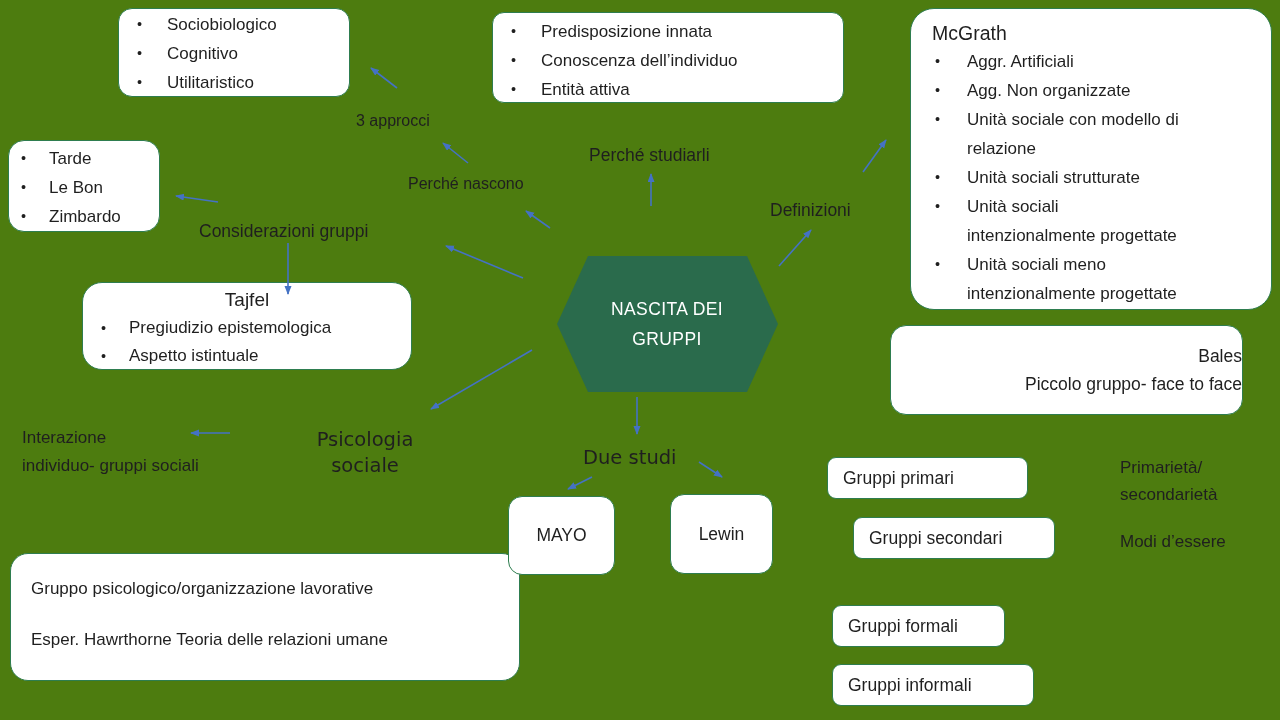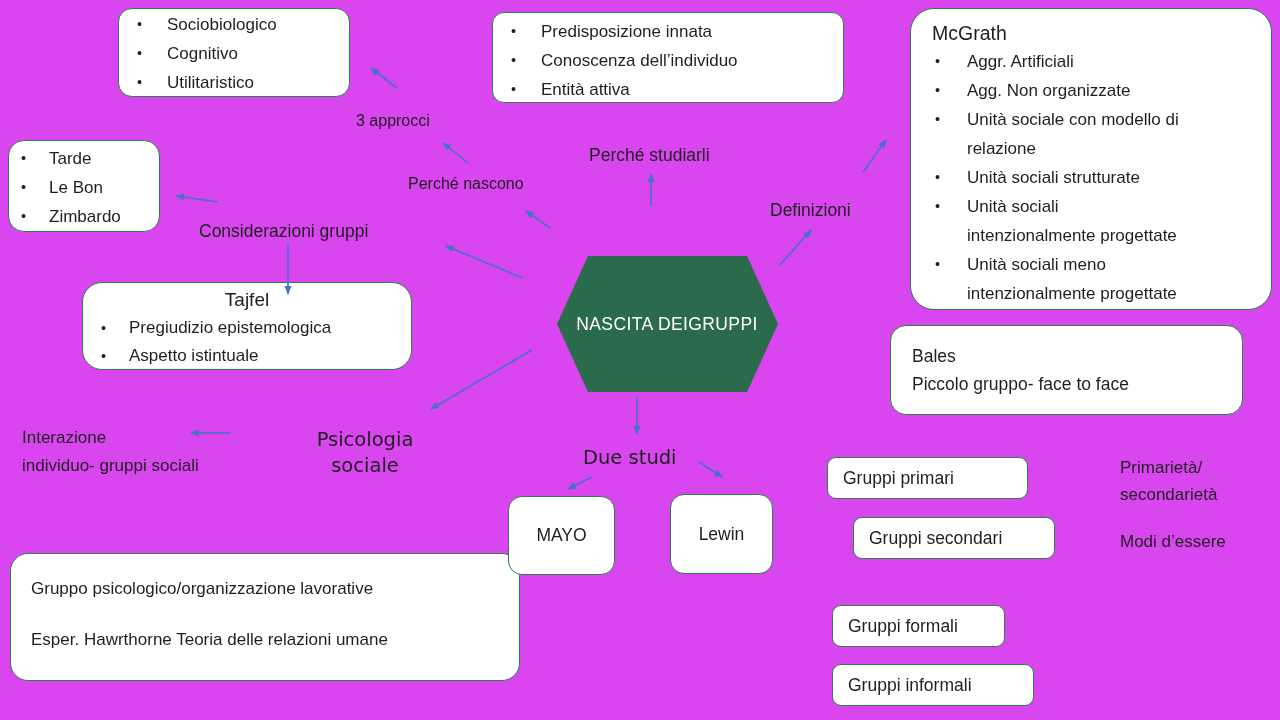--- a/index.html
+++ b/index.html
@@ -1,18 +1,18 @@
 <!DOCTYPE html>
 <html lang="it" style="--hexagon-fill: #2a6b4c; --box-border: #2e7d4f; --arrow: #4472c4;"><head>
 <meta charset="utf-8">
 <title>Diagram</title>
 <style>
   html,body { margin:0; padding:0; background:#ffffff; }
   .stage {
-    position:relative; width:1280px; height:720px; background:#d946ef;
+    position:relative; width:1280px; height:720px; background:#4d7c0f;
     font-family:"Liberation Sans", sans-serif; color:#1f1f1f; overflow:hidden;
   }
   
   .gbox {
     position:absolute; box-sizing:border-box; background:#ffffff;
     border:1.6px solid var(--box-border, #2e7d4f); border-radius:14px;
   }
   .list { font-size:17px; line-height:29px; }
   .li { position:relative; padding-left:48px; padding-right:10px; white-space:pre-line; }
   .li::before { content:"•"; position:absolute; left:18px; top:0; font-size:0.85em; }
@@ -23,21 +23,21 @@
   .box-title { font-size:19px; line-height:28px; }
   .label { position:absolute; white-space:nowrap; }
   .smallbox { display:flex; align-items:center; border-radius:9px; font-size:17.5px; padding-left:15px; }
   .centerbox { display:flex; align-items:center; justify-content:center; font-size:17.5px; }
   svg.overlay { position:absolute; left:0; top:0; z-index:5; pointer-events:none; }
   .arrow { stroke:var(--arrow, #4472c4); stroke-width:1.6; fill:none; }
   .ah { fill:var(--arrow, #4472c4); }
   .hex-wrap { position:absolute; left:553px; top:253px; width:228px; height:142px; }
   .hex-poly { fill:var(--hexagon-fill, #2a6b4c); }
   .hex-text {
-    position:absolute; inset:0; display:flex; flex-direction:row;
+    position:absolute; inset:0; display:flex; flex-direction:column;
     align-items:center; justify-content:center; color:#ffffff;
     font-size:17.5px; line-height:30px; letter-spacing:0.4px; text-align:center;
   }
   .wide-font { font-family:"DejaVu Sans", sans-serif; }
 </style>
 </head>
 <body>
 
 <div class="stage">
 
@@ -81,21 +81,21 @@
       <div class="li li-mcgrath">Unità sociale con modello di
 relazione</div>
       <div class="li li-mcgrath">Unità sociali strutturate</div>
       <div class="li li-mcgrath">Unità sociali
 intenzionalmente progettate</div>
       <div class="li li-mcgrath">Unità sociali meno
 intenzionalmente  progettate</div>
     </div>
   </div>
 
-  <div class="gbox" style="left:890px; top:325px; width:353px; height:90px; border-radius:16px;">
+  <div class="gbox" style="left:890px; top:325px; width:353px; height:90px; border-radius:16px;text-align:right;">
     <div style="padding:16px 0 0 21px; font-size:17.5px; line-height:28px;">
       <div>Bales</div>
       <div>Piccolo gruppo- face to face</div>
     </div>
   </div>
 
   <div class="hex-wrap">
     <svg width="228" height="142" viewBox="0 0 228 142">
       <polygon class="hex-poly" points="35,3 194,3 225,71 194,139 35,139 4,71"></polygon>
     </svg>

